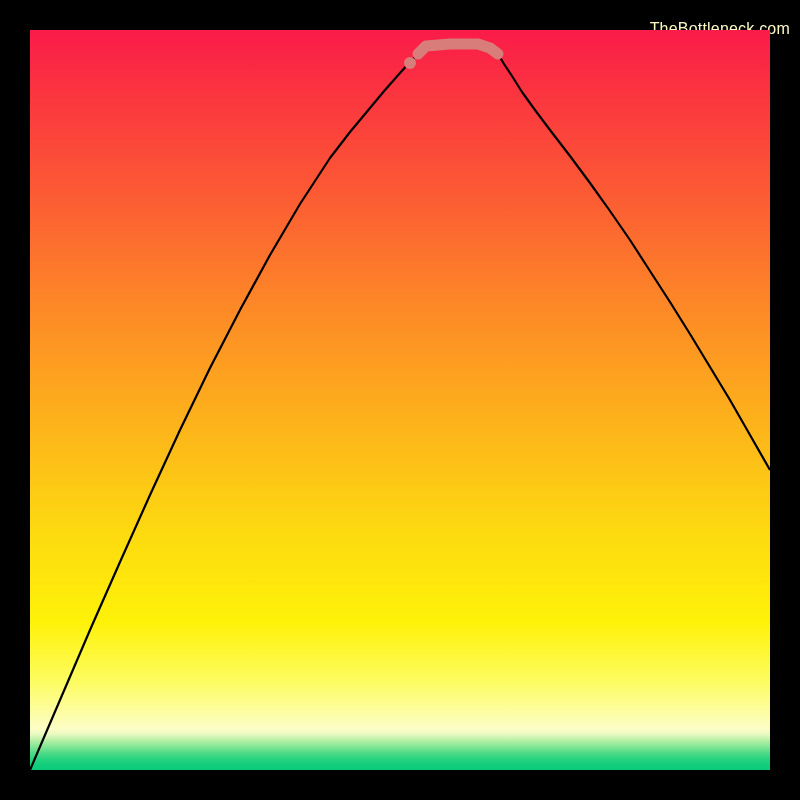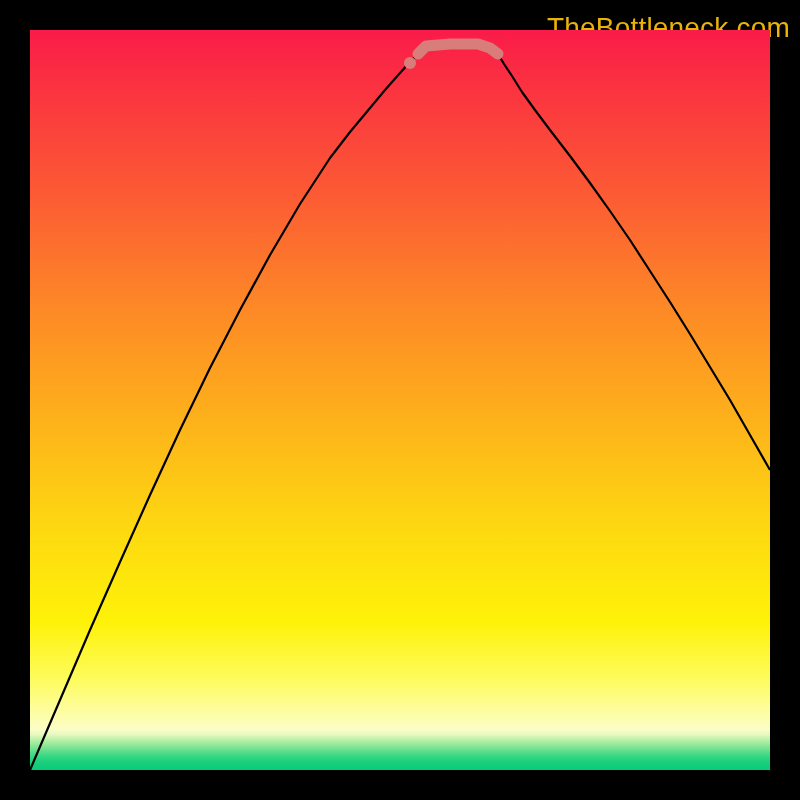--- a/index.html
+++ b/index.html
@@ -42,24 +42,24 @@
       #b6f0a6 96.0%,
       #86e696 96.8%,
       #55dc8a 97.6%,
       #2bd480 98.4%,
       #14ce7c 99.2%,
       #0acb7a 100%
     );
   }
   .watermark {
     position: absolute;
-    top: 12px;
+    top: 20px;
     right: 10px;
-    color: #eab308;
-    font-size: 28px;
+    color: #fef9c3;
+    font-size: 16px;
     letter-spacing: 0.2px;
     font-weight: 500;
     user-select: none;
   }
   svg.curves {
     position: absolute;
     left: 0;
     top: 0;
     width: 740px;
     height: 740px;

